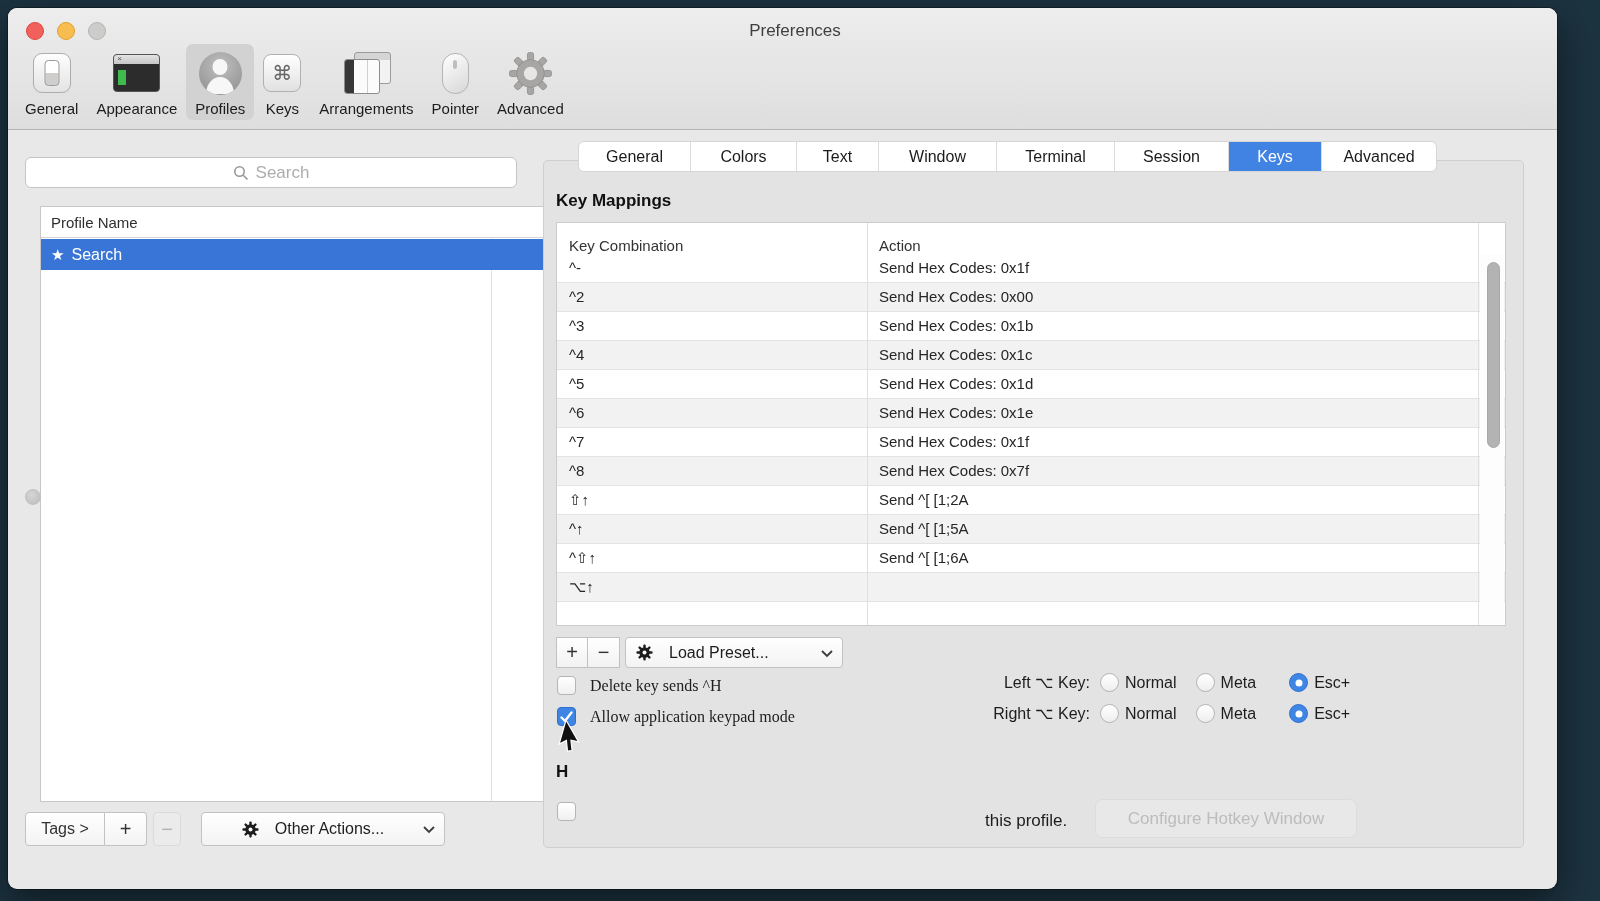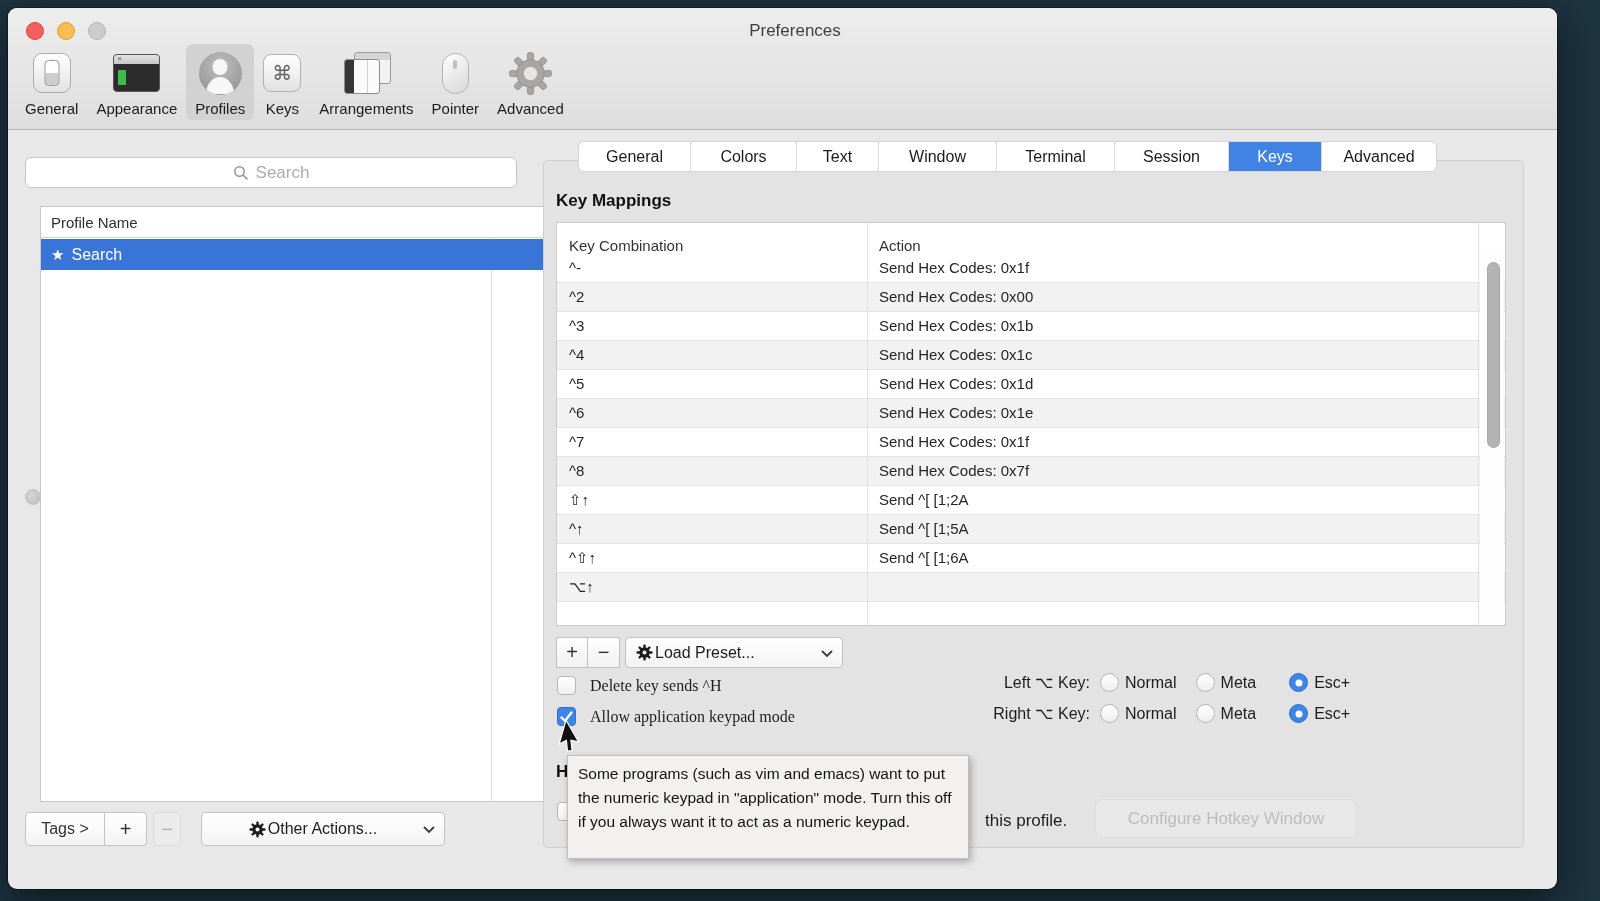--- a/index.html
+++ b/index.html
@@ -76,21 +76,21 @@
   .prow.selected { background:#3875d6; color:#ffffff; }
   .prow .star { margin-right:7px; font-size:15px; }
   .sb-footer { position:absolute; left:17px; top:804px; height:34px; display:flex; align-items:stretch; }
   .sbtn { font-size:16px; color:#333; background:linear-gradient(#ffffff,#f4f3f3);
           border:1px solid #c3c2c2; display:flex; align-items:center; justify-content:center;
           cursor:default; }
   .sbtn.tags  { width:80px; border-radius:4px 0 0 4px; }
   .sbtn.plus  { width:42px; border-left:none; border-radius:0 4px 4px 0; font-size:20px; font-weight:300; }
   .sbtn.minus { width:28px; margin-left:6px; border-color:#dbdada; background:#eceBeb; color:#b4b3b3;
                 border-radius:4px; font-size:20px; }
-  .dropdown { position:relative; display:flex; align-items:center; gap:2px; padding:0 30px 0 10px;
+  .dropdown { position:relative; display:flex; align-items:center; gap:16px; padding:0 30px 0 10px;
               font-size:16px; color:#1d1d1d; background:linear-gradient(#ffffff,#f4f3f3);
               border:1px solid #c3c2c2; border-radius:4px; }
   .dropdown .chev { position:absolute; right:9px; top:50%; transform:translateY(-50%); }
   .sbtn.other { margin-left:20px; width:244px; }
 
   
   .panel { position:absolute; left:535px; top:152px; width:981px; height:688px;
            background:#e4e3e3; border:1px solid #d0cfcf; border-radius:5px; }
   .tabs { position:absolute; left:570px; top:133px; height:31px; display:flex;
           background:#ffffff; border:1px solid #d6d5d5; border-radius:6px; overflow:hidden; }
@@ -455,21 +455,20 @@
             <div class="radio-label">Esc+</div>
           </div>
         </span>
     </div>
 
     <div class="hk-h">H</div>
     <div class="hk-cb"></div>
     <div class="hk-text">this profile.</div>
     <button class="hk-btn">Configure Hotkey Window</button>
 
-    <div class="tooltip">Some programs (such as vim and emacs) want to put the numeric keypad in "application" mode. Turn this off if you always want it to act as a numeric keypad.</div>
     <div class="cursor">
       <svg width="30" height="40" viewBox="0 0 30 40" style="overflow:visible;">
         <polygon points="2,0 2,25 8,19.5 12,29.5 16.3,27.7 12.3,18 20,17.5" fill="#111111" stroke="#ffffff" stroke-width="1.2" transform="rotate(16 2 0)"></polygon>
       </svg>
     </div>
 
   </div>
 </div>
 
 </body></html>

